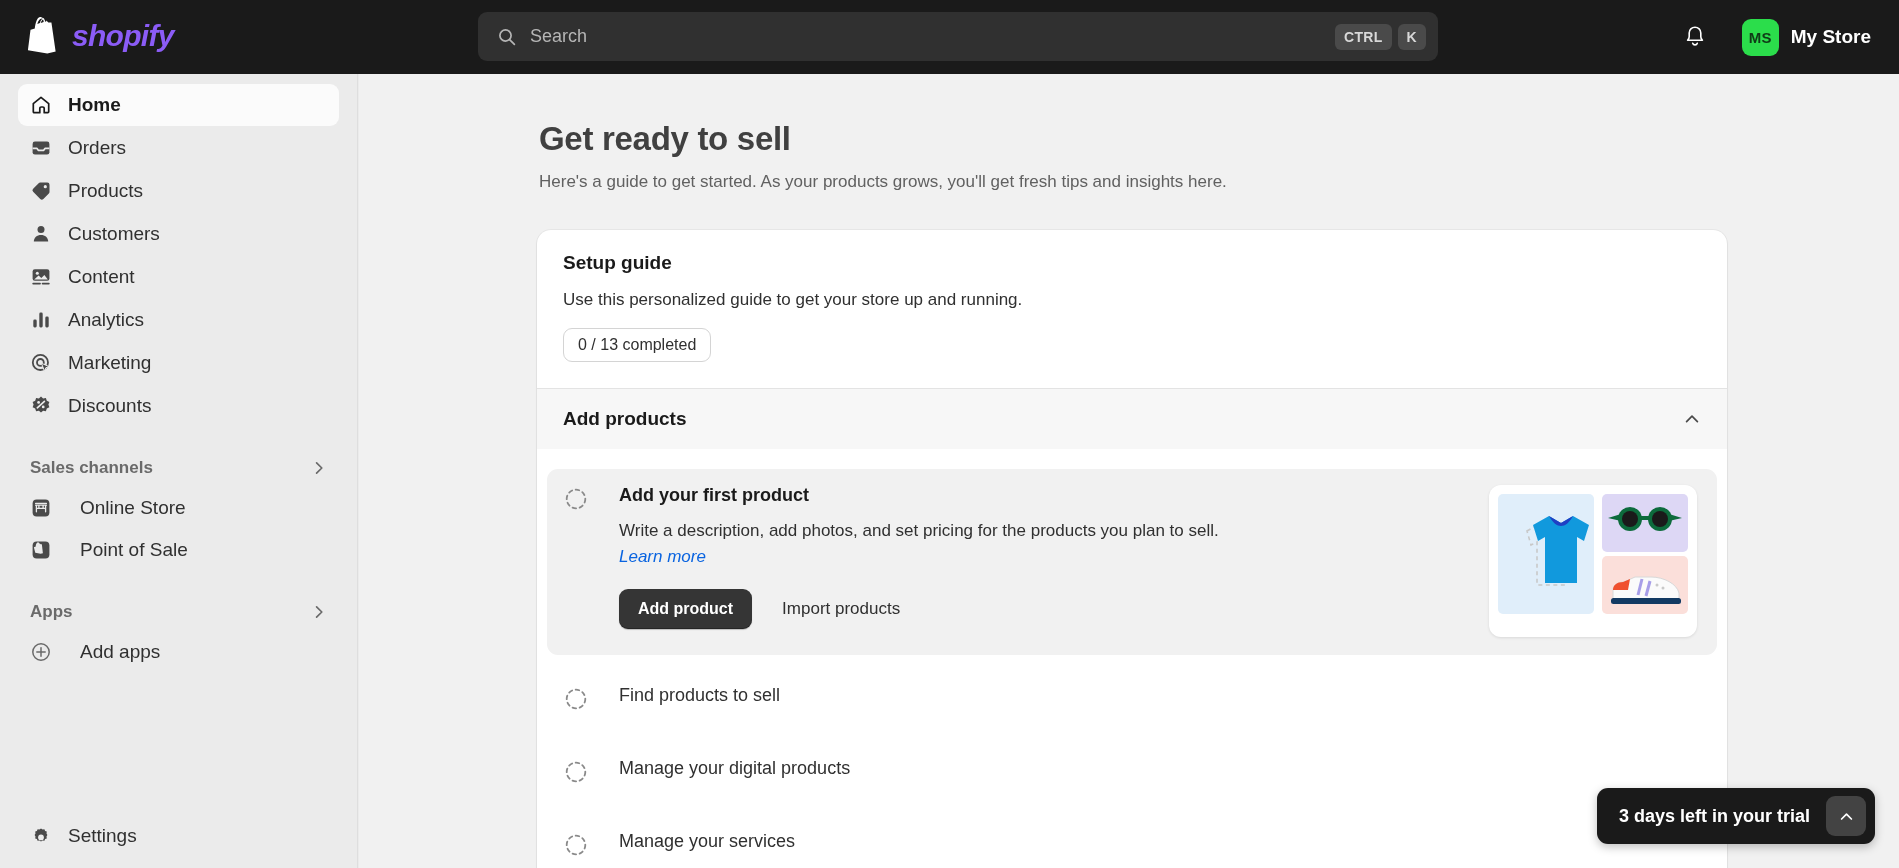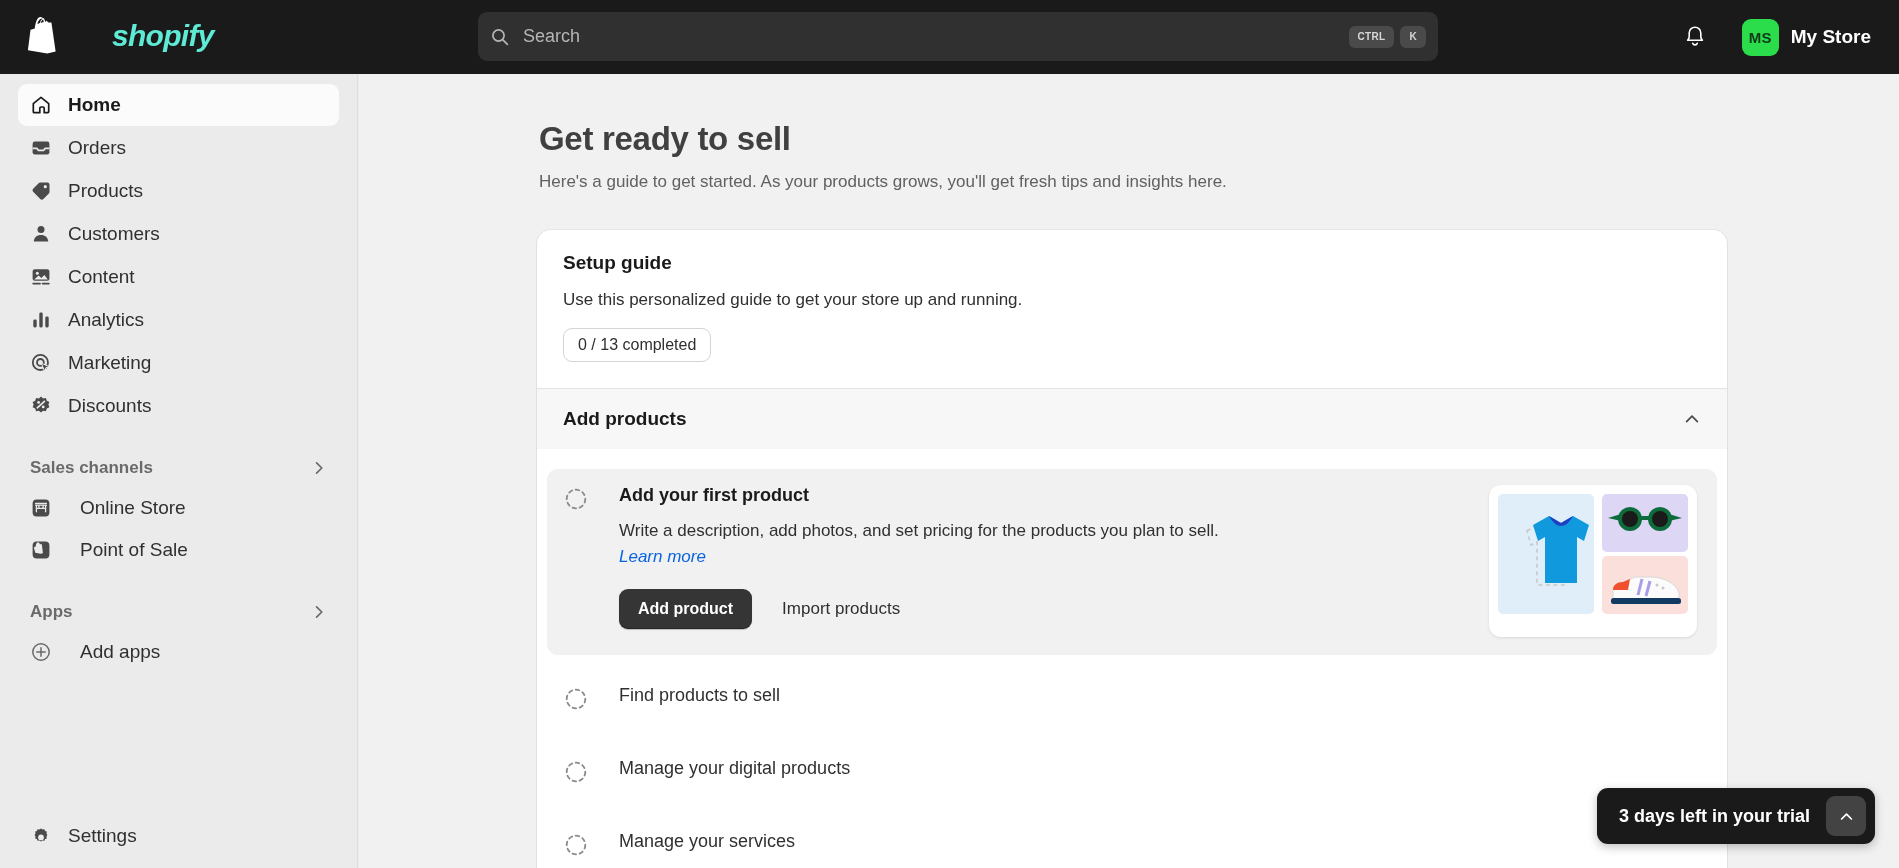--- a/index.html
+++ b/index.html
@@ -24,54 +24,53 @@
   }
   .logo-wrap {
     display: flex;
     align-items: center;
     gap: 10px;
     margin-left: 28px;
     height: 44px;
   }
   .logo-mark { width: 34px; height: 40px; display: block; }
   .logo-word {
-    color: #5eead4;
+    color: #8b5cf6;
     font-size: 30px;
     font-weight: bold;
     font-style: italic;
     letter-spacing: -0.7px;
     line-height: 1;
     padding-bottom: 2px;
-    margin-left: 40px;
   }
 
   .search-wrap {
     position: absolute;
     left: 478px;
     top: 12px;
     width: 960px;
     height: 49px;
     background: #303030;
     border-radius: 9px;
     display: flex;
     align-items: center;
-    padding: 0 12px 0 12px;
+    padding: 0 12px 0 19px;
     cursor: text;
   }
   .search-icon { width: 20px; height: 20px; flex: 0 0 20px; }
   .search-text {
     color: #b5b5b5;
     font-size: 18px;
     margin-left: 13px;
     flex: 1;
   }
   .keycap {
     background: #4a4a4a;
     color: #d8d8d8;
-    font-size: 10px;
+    font-size: 14px;
     font-weight: bold;
     border-radius: 6px;
     padding: 6px 9px;
     margin-left: 6px;
     letter-spacing: 0.3px;
     line-height: 1;
   }
 
   .topbar-right {
     position: absolute;

